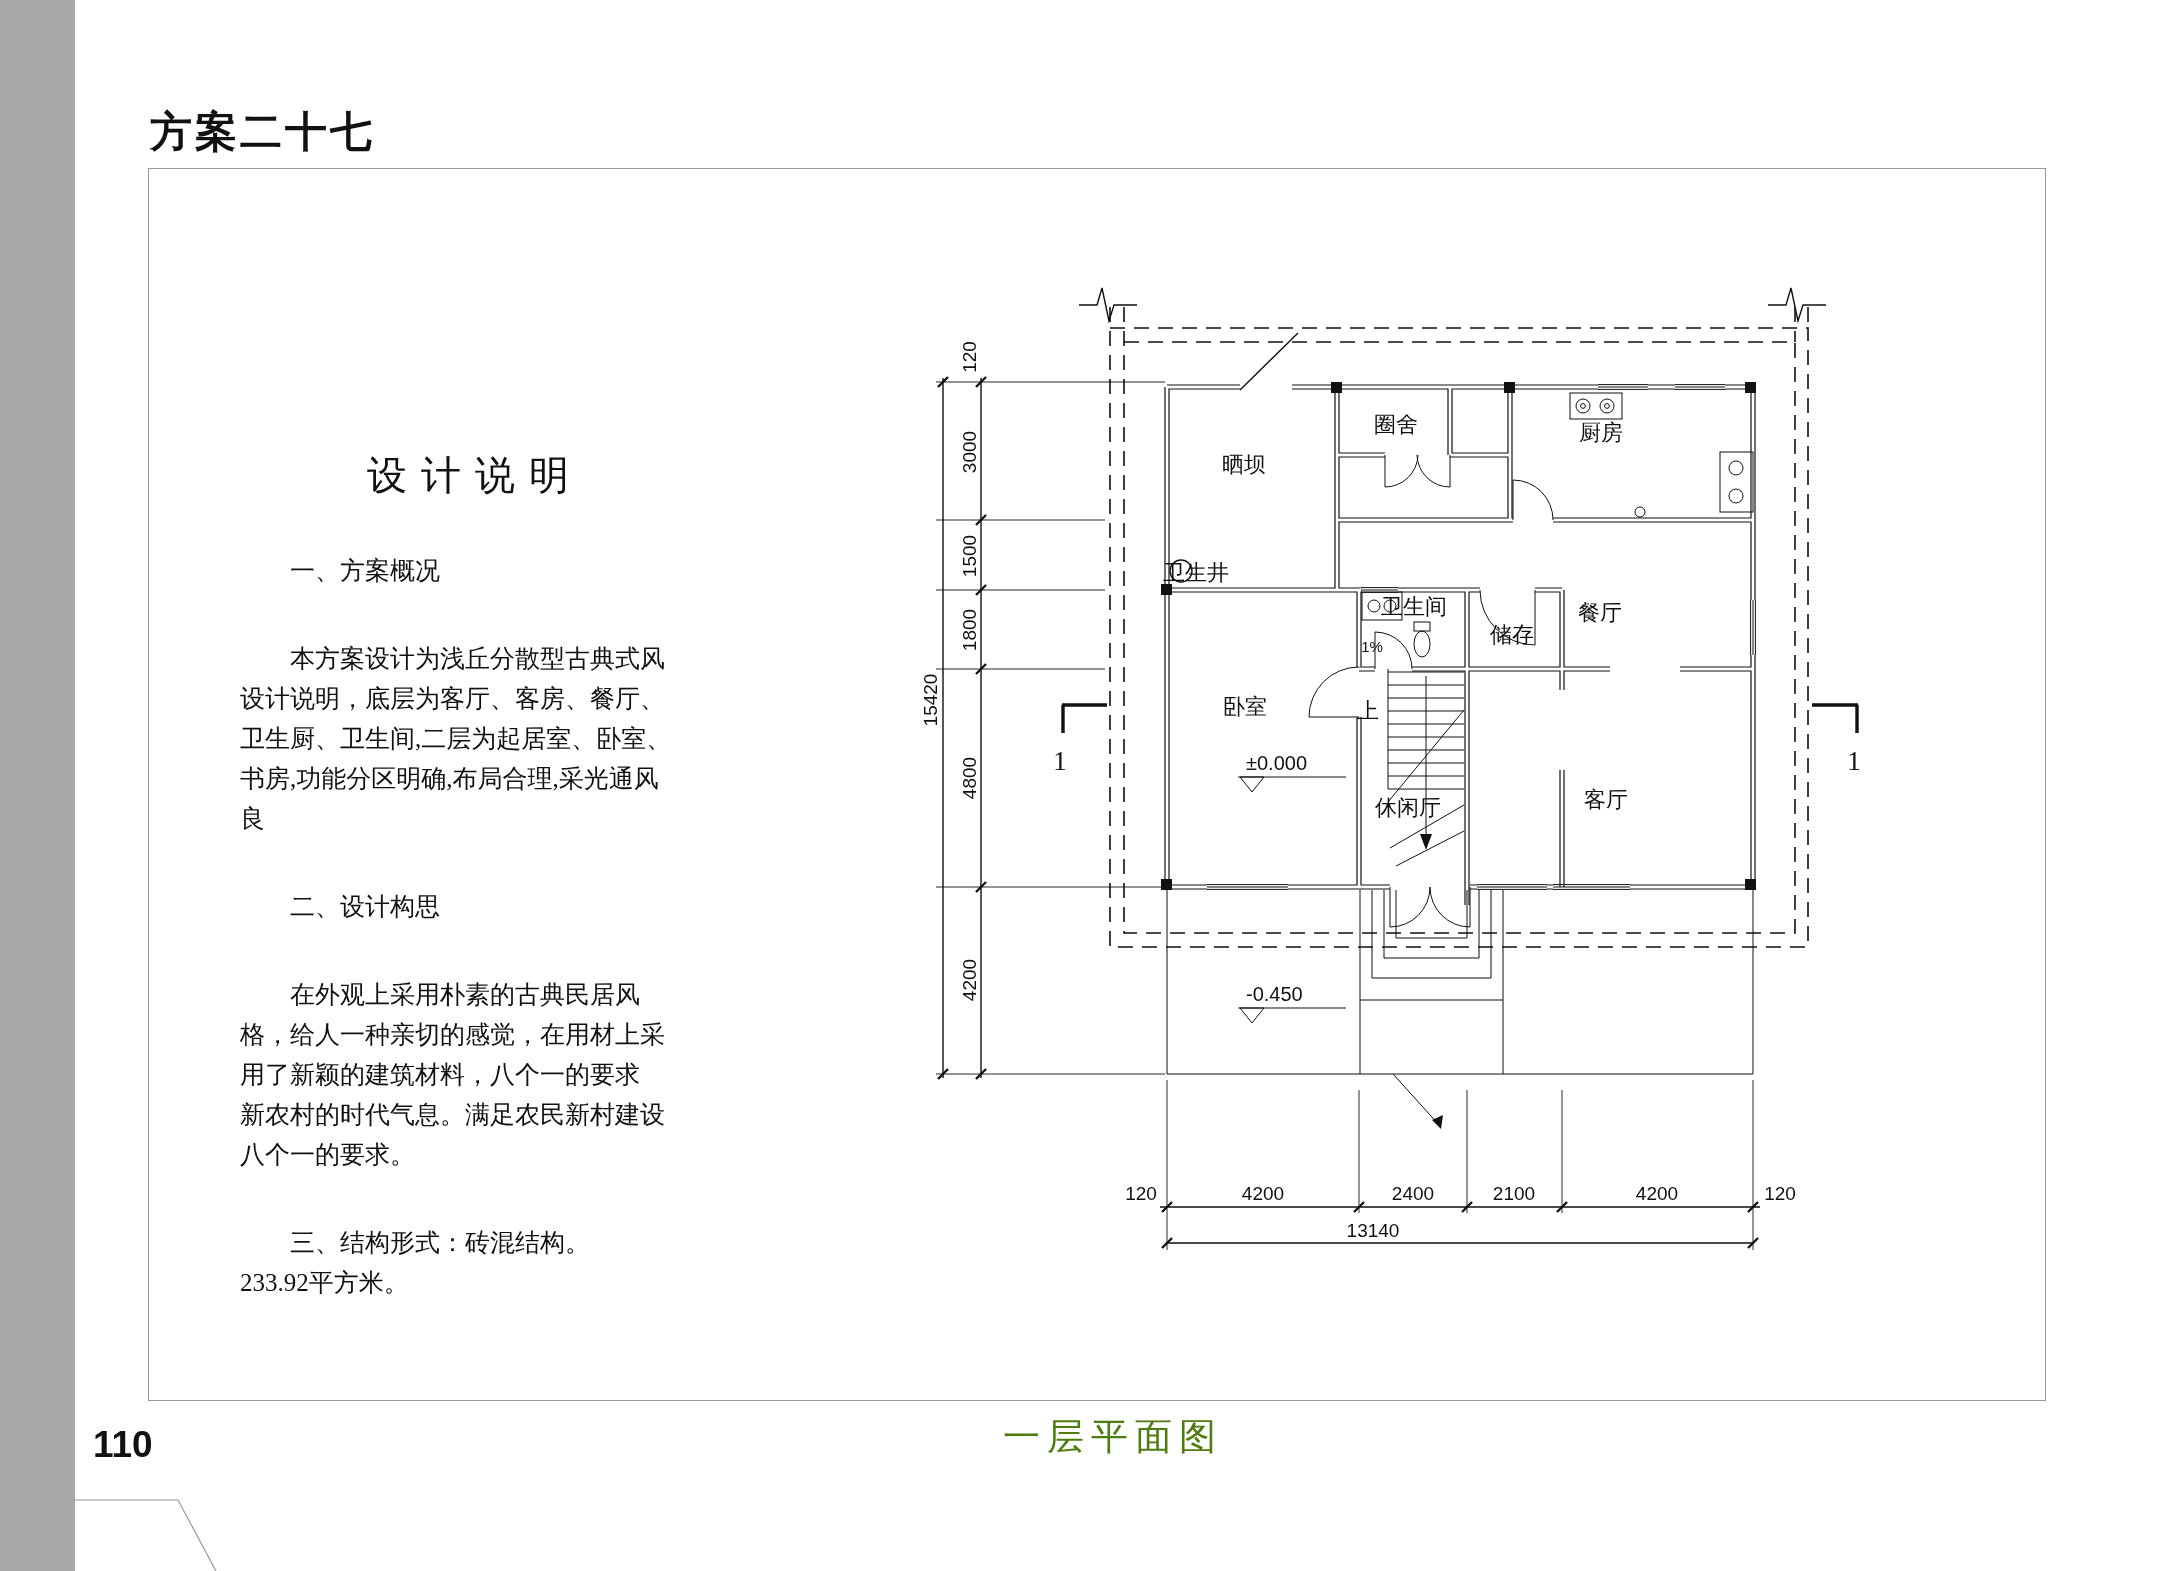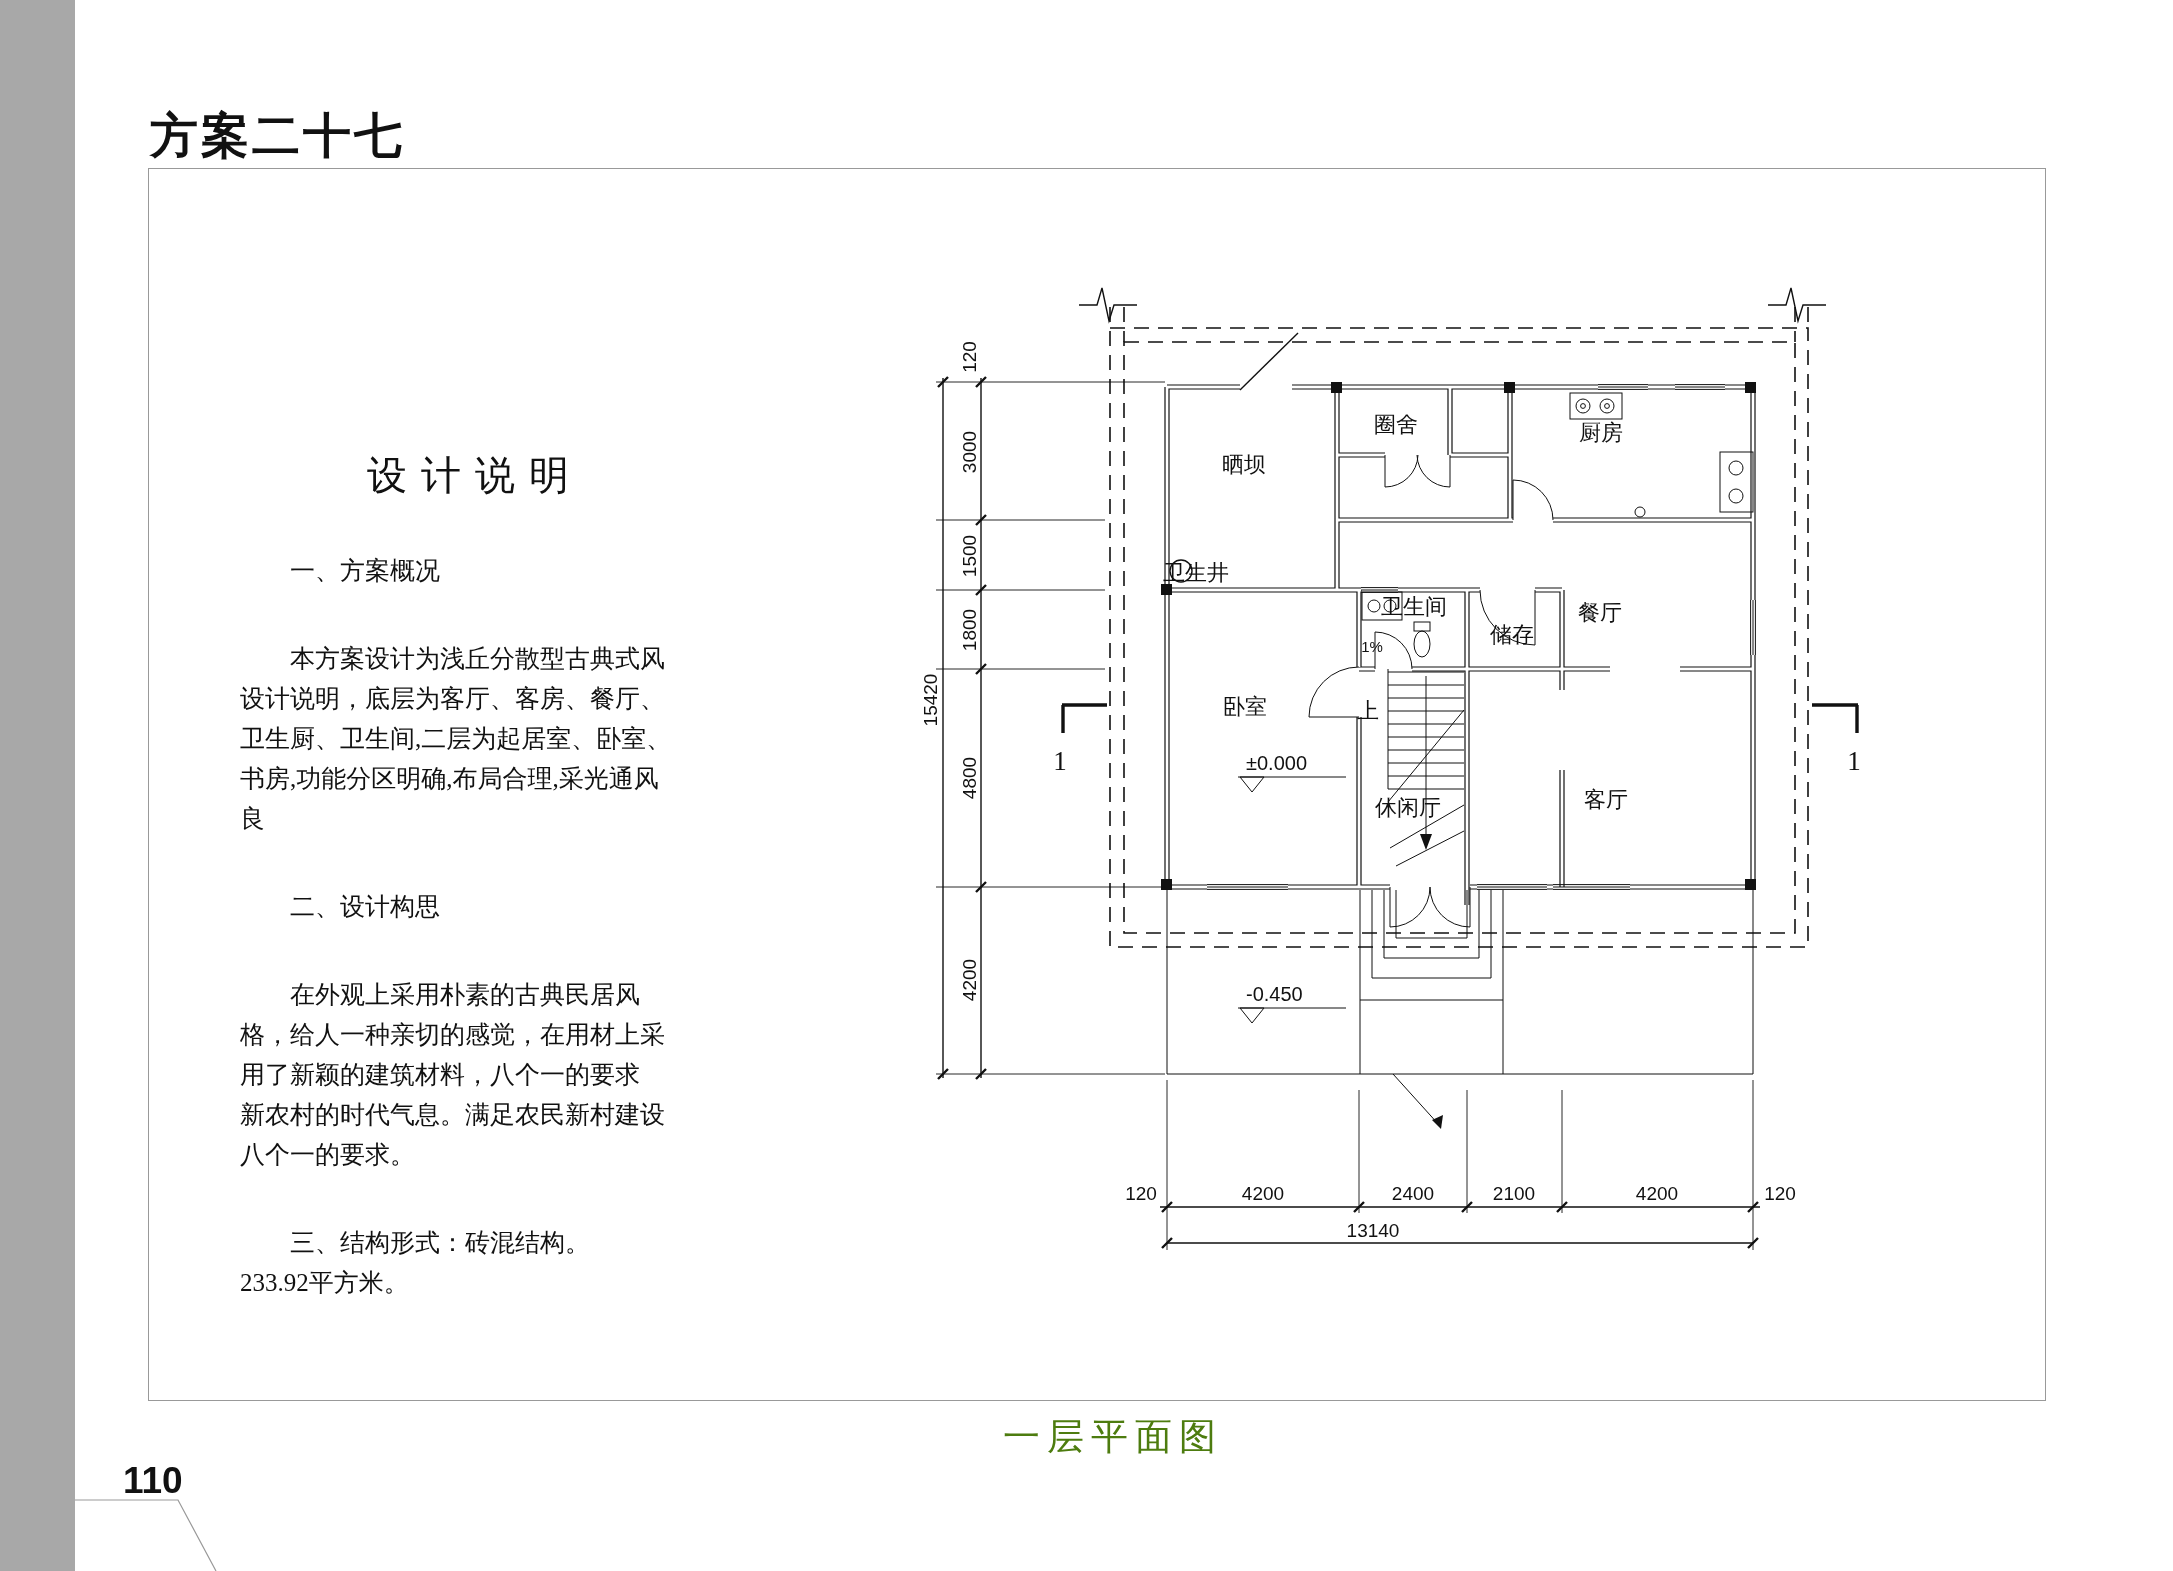--- a/index.html
+++ b/index.html
@@ -1,30 +1,30 @@
 <!DOCTYPE html>
 <html><head>
 <meta charset="utf-8">
 <style>
   html,body{margin:0;padding:0;background:#fff;}
   .page{position:relative;width:2173px;height:1571px;background:#fff;overflow:hidden;
         font-family:"Liberation Sans",sans-serif;color:#111;}
   .side-strip{position:absolute;left:0;top:0;width:75px;height:1571px;background:#a8a8a8;}
-  .doc-title{position:absolute;left:150px;top:104px;font-size:48px;font-weight:bold;
+  .doc-title{position:absolute;left:150px;top:104px;font-size:42px;font-weight:bold;
              letter-spacing:3px;font-family:"Liberation Sans",sans-serif;}
   .frame{position:absolute;left:148px;top:168px;width:1896px;height:1231px;
          border:1px solid #999;background:#fff;}
   .desc{position:absolute;left:240px;top:448px;width:470px;}
   .desc-heading{font-size:40px;letter-spacing:14px;text-align:center;width:100%;
                 font-family:"Liberation Serif",serif;}
   .dline{font-family:"Liberation Serif",serif;font-size:25px;line-height:40px;white-space:nowrap;}
   .dline.ind{padding-left:50px;margin-top:48px;}
   .caption{position:absolute;left:1003px;top:1412px;font-size:37px;letter-spacing:7px;
            font-family:"Liberation Sans",sans-serif;color:#4d7c0f;}
-  .page-num{position:absolute;left:93px;top:1460px;font-size:37px;font-weight:bold;margin-left:30px;}
+  .page-num{position:absolute;left:93px;top:1424px;font-size:37px;font-weight:bold;}
   svg text{fill:#111;}
   .wo{fill:none;stroke:#111;stroke-width:5.2;}
   .wi{fill:none;stroke:#fff;stroke-width:2.8;}
   .ln{fill:none;stroke:#111;stroke-width:1.4;}
   .tn{fill:none;stroke:#111;stroke-width:1;}
   .dash{fill:none;stroke:#111;stroke-width:1.6;stroke-dasharray:15 9;}
   .xln{fill:none;stroke:#111;stroke-width:0.9;}
   .tick{stroke:#111;stroke-width:2.4;}
   .thick{fill:none;stroke:#111;stroke-width:3.4;}
   .dim{font:19px "Liberation Sans",sans-serif;text-anchor:middle;}

